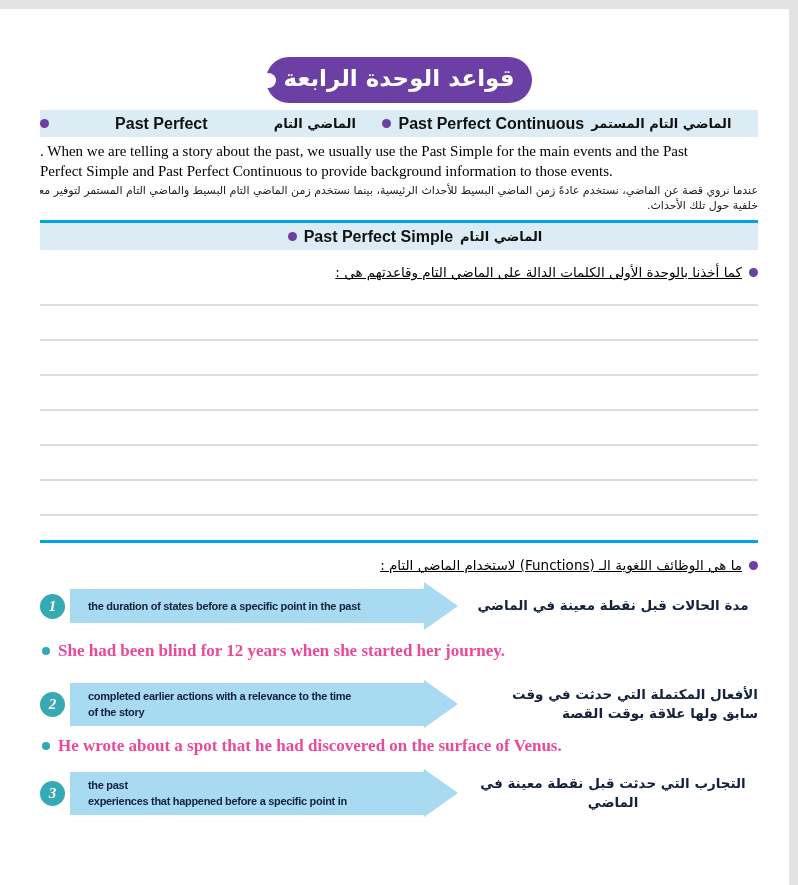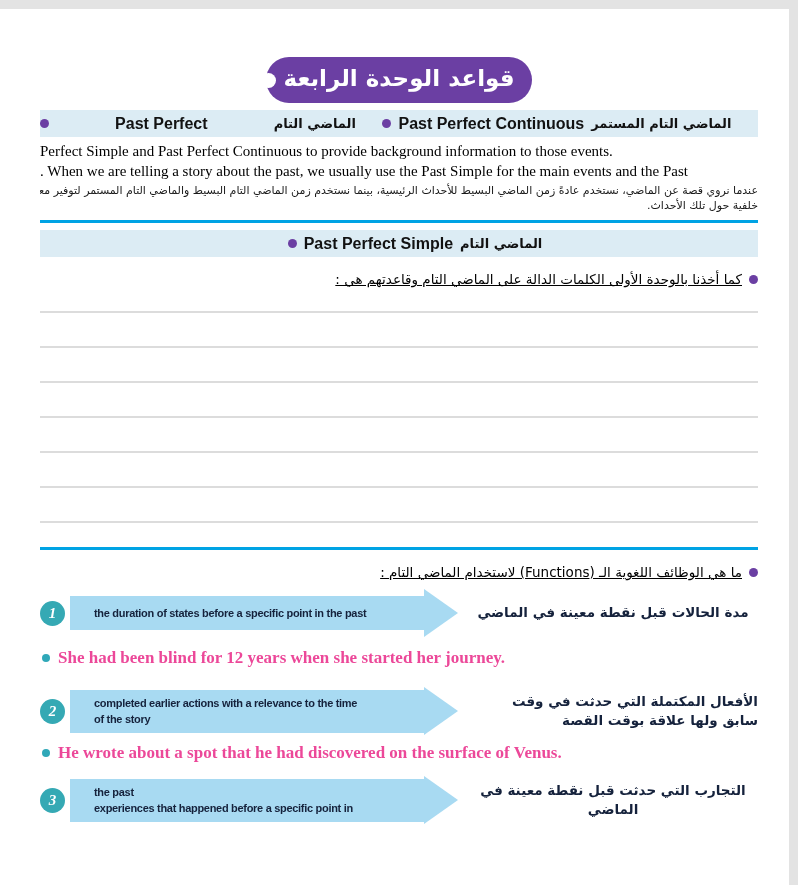--- a/index.html
+++ b/index.html
@@ -29,21 +29,21 @@
   .band-en{font-family:"Liberation Sans",sans-serif;font-weight:bold;font-size:16px;color:#121212;white-space:nowrap;}
   .band-ar{font-size:13px;font-weight:bold;color:#121212;direction:rtl;white-space:nowrap;}
 
   
   .intro-en{margin-top:4px;font-family:"Liberation Serif",serif;font-size:15px;line-height:1.35;color:#000;}
   .intro-en div{white-space:nowrap;}
   .intro-ar{margin-top:1px;direction:rtl;text-align:right;font-size:11px;line-height:1.45;color:#1a1a1a;overflow:hidden;}
 
   .rule-cyan{height:3px;background:#00a3e4;margin-top:6px;}
 
-  .band-center{display:flex;align-items:center;justify-content:center;gap:7px;height:27px;background:#dcecf4;margin-top:7px;padding-left:32px;}
+  .band-center{display:flex;align-items:center;justify-content:center;gap:7px;height:27px;background:#dcecf4;padding-left:32px;}
 
   
   .note{direction:rtl;display:flex;align-items:center;gap:7px;margin-top:13px;
         font-size:13.5px;font-weight:500;color:#000;text-align:right;text-decoration:underline;}
   .note .txt{line-height:1.4;}
 
   
   .write-line{height:2px;background:#dcdcdc;margin-top:33px;border:0;}
   .write-line.first{margin-top:22px;}
   .rule-cyan.second{margin-top:24px;}
@@ -52,21 +52,21 @@
   .fn-row{display:flex;align-items:center;margin-top:14px;}
   .fn-row.r2{margin-top:20px;}
   .fn-row.r3{margin-top:14px;}
   .fn-num{
     width:25px;height:25px;border-radius:50%;background:#35a9b4;color:#fff;flex:none;
     display:flex;align-items:center;justify-content:center;
     font-family:"Liberation Serif",serif;font-style:italic;font-weight:bold;font-size:15px;margin-right:5px;
   }
   .fn-arrow{
     position:relative;background:#a8daf2;width:354px;box-sizing:border-box;
-    padding:5px 8px 5px 24px;display:flex;flex-direction:column;justify-content:center;
+    padding:5px 8px 5px 18px;display:flex;flex-direction:column;justify-content:center;
     min-height:34px;flex:none;
   }
   .fn-arrow .ln{
     font-family:"Liberation Sans",sans-serif;font-weight:bold;font-size:11px;letter-spacing:-0.3px;
     color:#15223c;white-space:nowrap;line-height:1.5;
   }
   .fn-tip{
     position:absolute;right:-34px;top:50%;transform:translateY(-50%);width:0;height:0;
     border-top:24px solid transparent;border-bottom:24px solid transparent;border-left:34px solid #a8daf2;
   }
@@ -104,22 +104,22 @@
         <span class="band-ar">الماضي التام</span>
       </div>
       <div class="band-cell right">
         <span class="dot-purple"></span>
         <span class="band-en">Past Perfect Continuous</span>
         <span class="band-ar">الماضي التام المستمر</span>
       </div>
     </div>
 
     <div class="intro-en">
+      <div>. When we are telling a story about the past, we usually use the Past Simple for the main events and the Past</div>
       <div>Perfect Simple and Past Perfect Continuous to provide background information to those events.</div>
-      <div>. When we are telling a story about the past, we usually use the Past Simple for the main events and the Past</div>
     </div>
 
     <div class="intro-ar">
       <div style="white-space:nowrap;">عندما نروي قصة عن الماضي، نستخدم عادةً زمن الماضي البسيط للأحداث الرئيسية، بينما نستخدم زمن الماضي التام البسيط والماضي التام المستمر لتوفير معلومات</div>
       <div>خلفية حول تلك الأحداث.</div>
     </div>
 
     <div class="rule-cyan"></div>
 
     <div class="band-center">

